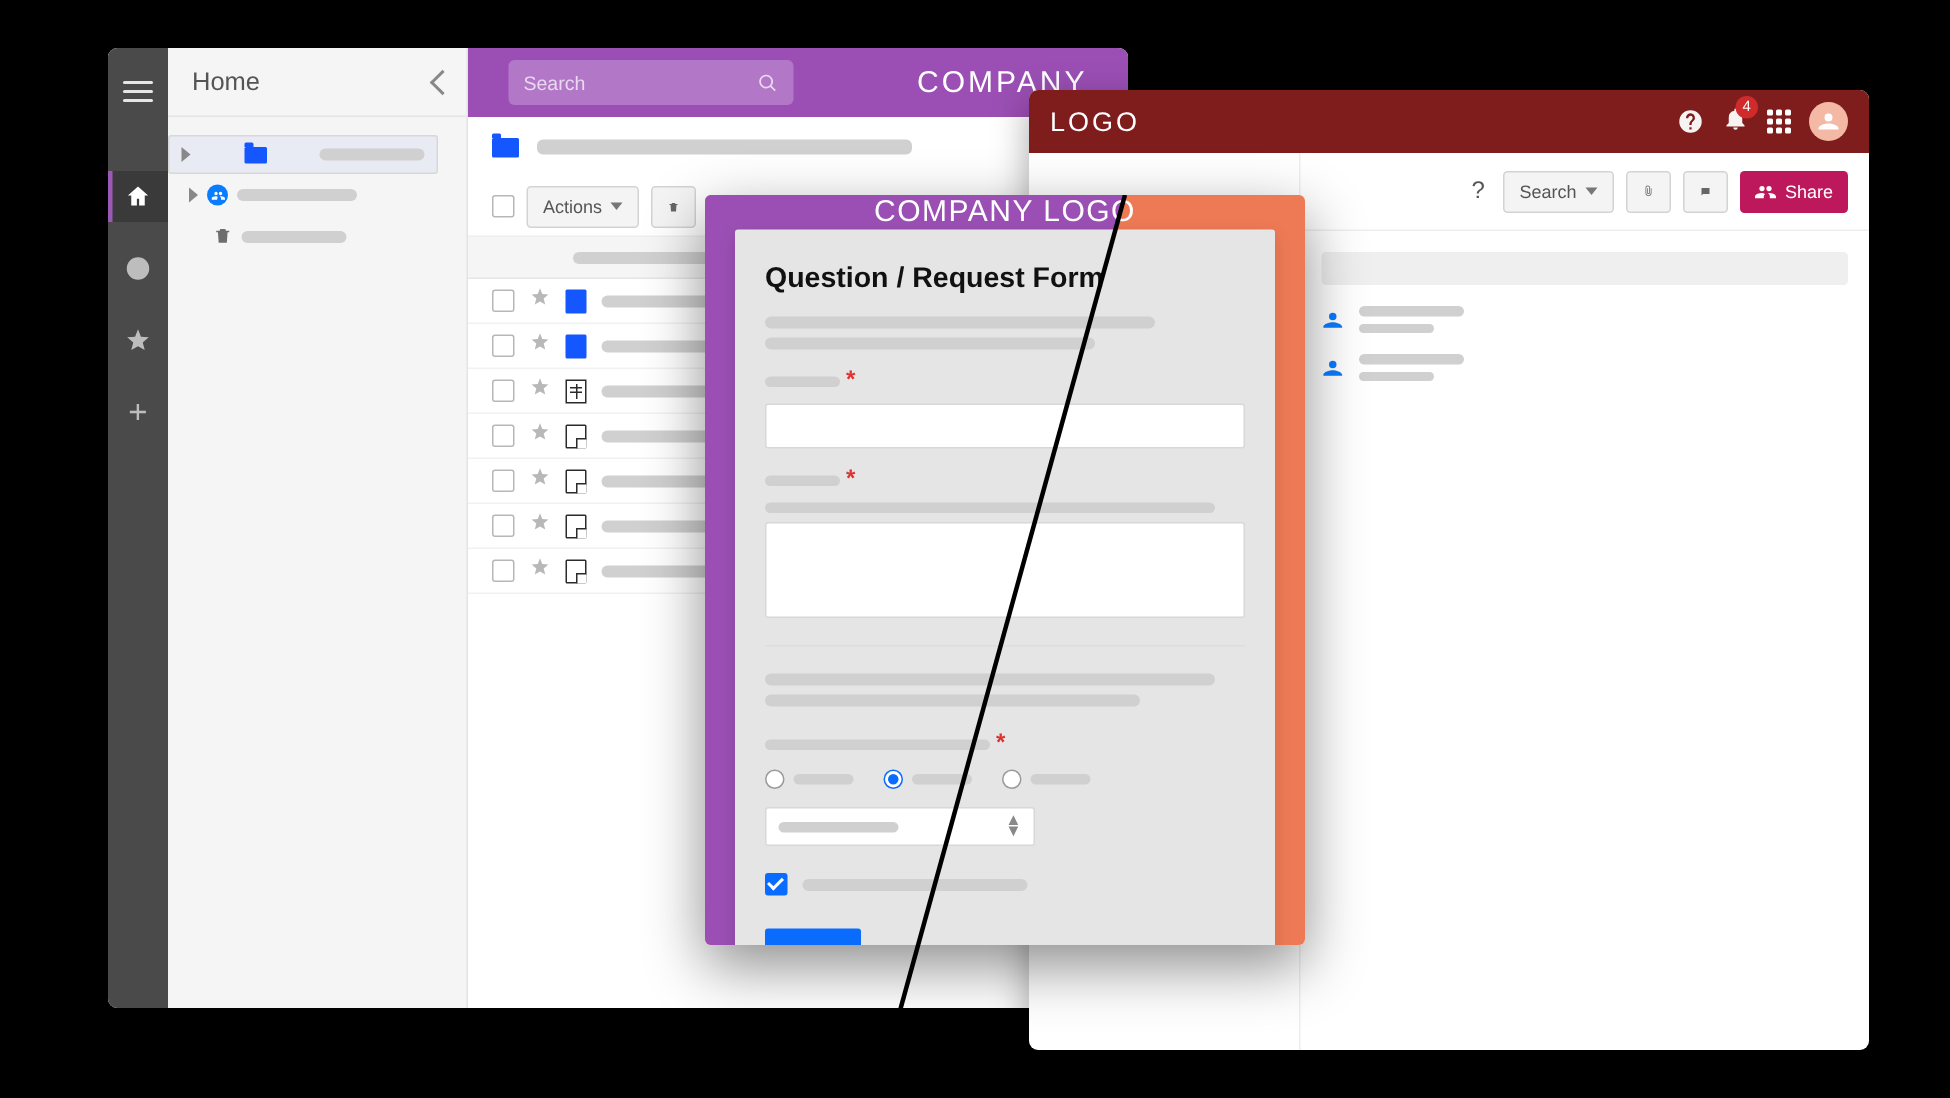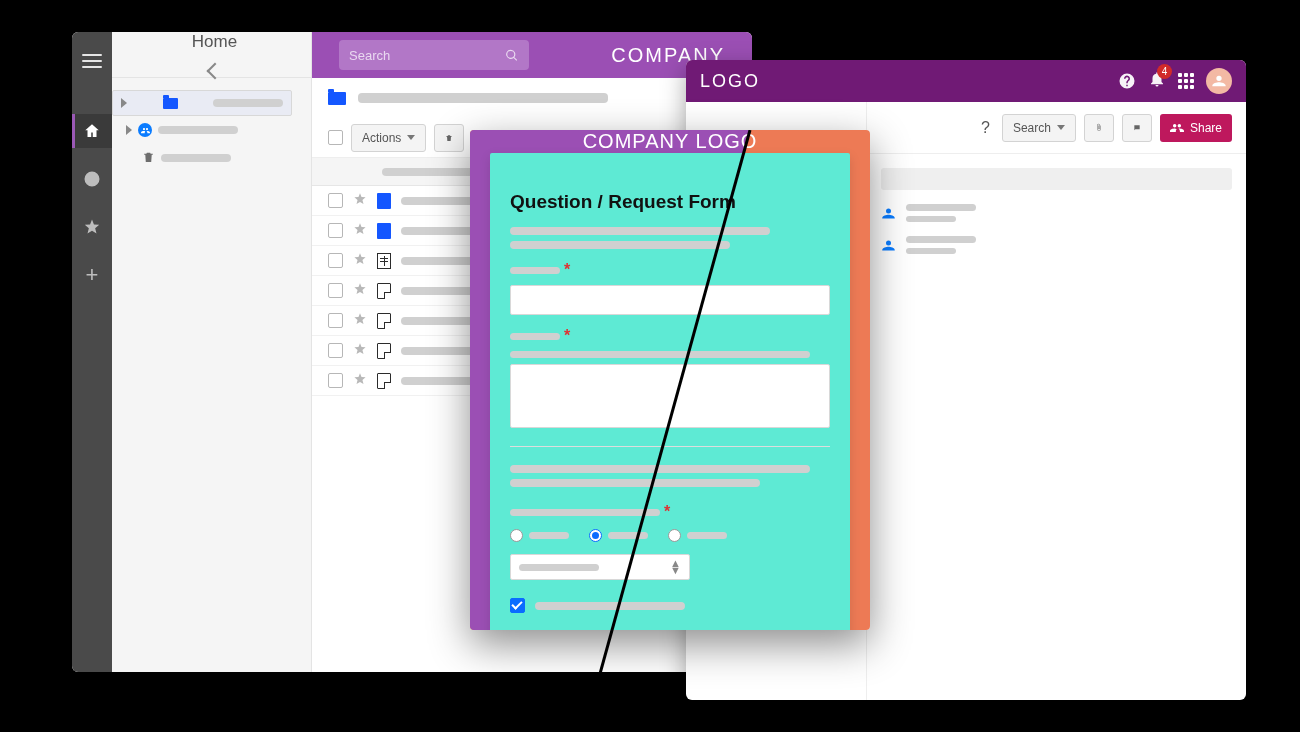--- a/index.html
+++ b/index.html
@@ -32,21 +32,21 @@
   .al-rail .item.active { background:#3a3a3a;}
   .al-rail .item.active::before{content:"";position:absolute;left:0;top:0;bottom:0;width:3px;background:#9b59b6;}
   .al-add { color:#bdbdbd; font-size:22px; line-height:1; }
 
   .al-tree {
     width: 200px; background:#f5f5f5; border-right:1px solid #e4e4e4;
     display:flex; flex-direction:column;
   }
   .al-tree-head{
     height:46px; display:flex; align-items:center; justify-content:space-between;
-    padding:0 10px 0 16px; border-bottom:1px solid #e4e4e4;flex-direction:column;
+    padding:0 10px 0 16px; border-bottom:1px solid #e4e4e4;
   }
   .al-tree-head h1{font-size:17px; font-weight:400; color:#555;}
   .chev-left{width:12px;height:12px;border-left:2px solid #888;border-bottom:2px solid #888;transform:rotate(45deg);}
   .tree-row{display:flex;align-items:center;gap:6px;height:28px;padding-left:14px;font-size:12px;color:#777;}
   .tree-row.sel{background:#e9ebf4;}
   .tri{width:0;height:0;border-top:5px solid transparent;border-bottom:5px solid transparent;border-left:6px solid #888;}
   .fld{width:15px;height:11px;background:#1457ff;border-radius:1px;position:relative;}
   .fld::before{content:"";position:absolute;top:-3px;left:0;width:6px;height:3px;background:#1457ff;border-radius:1px 1px 0 0;}
   .ppl{width:14px;height:14px;background:#0a7cff;border-radius:50%;display:flex;align-items:center;justify-content:center;}
   .ppl svg{width:9px;height:9px;fill:#fff;}
@@ -88,21 +88,21 @@
 
   
   .app-right{
     position:absolute; left:686px; top:60px;
     width:560px; height:640px;
     background:#fff; border-radius:6px;
     box-shadow:0 8px 24px rgba(0,0,0,.35);
     overflow:hidden;
     display:flex; flex-direction:column;
   }
-  .ar-top{height:42px;background:#701a75;display:flex;align-items:center;padding:10px 14px;gap:12px;}
+  .ar-top{height:42px;background:#7f1d1d;display:flex;align-items:center;padding:10px 14px;gap:12px;}
   .ar-logo{color:#fff;font-size:18px;letter-spacing:2px;font-weight:500;}
   .ar-spacer{flex:1;}
   .ar-ico{width:18px;height:18px;fill:#fff;opacity:.95;cursor:pointer;}
   .ar-bell{position:relative;}
   .ar-bell .badge{position:absolute;top:-6px;right:-6px;width:15px;height:15px;border-radius:50%;background:#d12a2a;color:#fff;font-size:10px;display:flex;align-items:center;justify-content:center;}
   .ar-grid{width:16px;height:16px;display:grid;grid-template-columns:repeat(3,4px);grid-template-rows:repeat(3,4px);gap:2px;}
   .ar-grid span{background:#fff;border-radius:1px;}
   .ar-avatar{width:26px;height:26px;border-radius:50%;background:#f3b9a4;display:flex;align-items:center;justify-content:center;}
   .ar-avatar svg{width:16px;height:16px;fill:#fff;}
 
@@ -136,22 +136,22 @@
     background:#9b4fb4;
     clip-path: polygon(0 0, 70% 0, 30% 100%, 0 100%);
   }
   .form-inner{
     position:absolute; inset:0;
     display:flex; flex-direction:column;
   }
   .form-head{height:48px;display:flex;align-items:center;justify-content:center;color:#fff;font-size:20px;letter-spacing:1px;font-weight:400;}
   .form-card{
     margin:0 20px 20px; flex:1;
-    background:#5eead4; border-radius:2px;
-    padding:38px 20px;
+    background:#e5e5e5; border-radius:2px;
+    padding:22px 20px;
     box-shadow:0 4px 12px rgba(0,0,0,.12);
     position:relative;
   }
   .form-card h2{font-size:19px;font-weight:700;color:#111;margin-bottom:14px;}
   .lbl{display:flex;align-items:center;gap:4px;margin:12px 0 6px;}
   .lbl .ph{height:7px;}
   .req{color:#d33;font-weight:700;}
   .tinput{height:30px;background:#fff;border:1px solid #d8d8d8;border-radius:2px;width:100%;}
   .tarea{height:64px;}
   .hr{height:1px;background:#ddd;margin:18px 0;}

